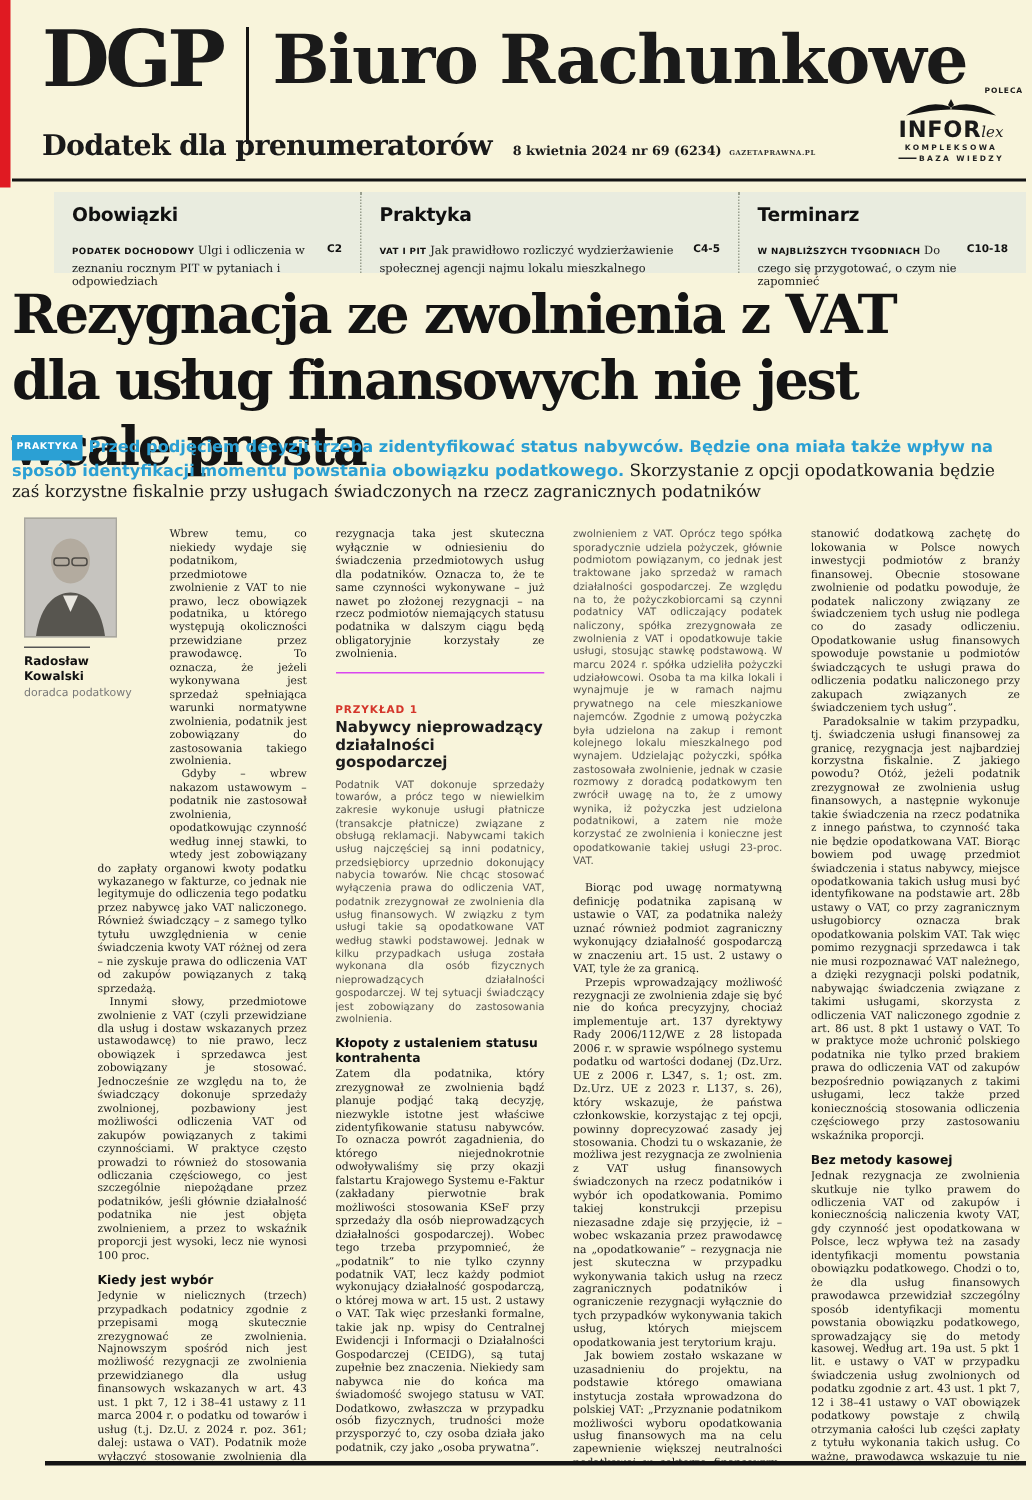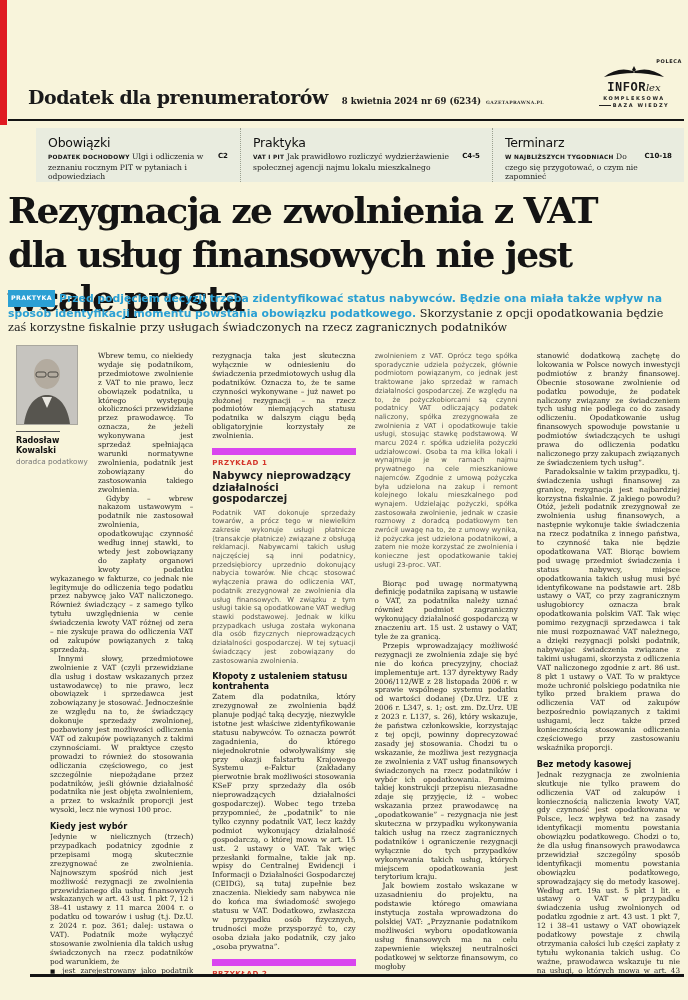--- a/index.html
+++ b/index.html
@@ -17,72 +17,77 @@
   .edition-row{position:absolute;left:28px;top:86px;display:flex;align-items:baseline;}
   .edition-sub{font-size:19px;font-weight:bold;letter-spacing:-0.5px;}
   .edition-date{font-size:8.5px;font-weight:bold;margin-left:14px;}
   .edition-site{font-size:4.5px;font-weight:bold;letter-spacing:.4px;margin-left:5px;color:#333;}
   .header-rule{position:absolute;left:8px;top:119px;width:676px;height:2px;background:#141414;}
   
   .infor{position:absolute;right:6px;top:58px;width:96px;text-align:center;font-family:"DejaVu Sans",sans-serif;}
   .poleca{font-size:5px;font-weight:bold;letter-spacing:.6px;text-align:right;margin-bottom:1px;}
   .eagle{display:block;margin:0 auto;}
   .infor-name-row{line-height:14px;}
-  .infor-name{font-size:12px;font-weight:bold;letter-spacing:.5px;font-family:Liberation Mono, monospace;}
+  .infor-name{font-size:15px;font-weight:bold;letter-spacing:.5px;}
   .infor-lex{font-family:"DejaVu Serif",serif;font-style:italic;font-size:10px;}
   .infor-tag{font-size:5px;font-weight:bold;letter-spacing:1.6px;line-height:7px;color:#222;}
   .infor-tag .dash{display:inline-block;width:12px;height:1px;background:#222;vertical-align:middle;margin-right:2px;}
   
   .nav-band{position:absolute;left:36px;top:128px;width:648px;height:54px;background:#e9ecdf;
     display:flex;font-family:"DejaVu Sans",sans-serif;}
   .nav-sec{padding:7px 12px 5px 12px;box-sizing:border-box;}
   .nav-sec + .nav-sec{border-left:1px dotted #9aa08f;}
   .nav-sec1{width:204px;} .nav-sec2{width:252px;} .nav-sec3{width:192px;}
-  .nav-title{font-size:12.5px;font-weight:normal;letter-spacing:-0.2px;margin-bottom:2px;color:#111;}
+  .nav-title{font-size:12.5px;font-weight:bold;letter-spacing:-0.2px;margin-bottom:12px;color:#111;}
   .nav-desc{font-family:"DejaVu Serif",serif;font-size:7.6px;line-height:9.6px;color:#222;margin:0;}
   .nav-kicker{font-family:"DejaVu Sans",sans-serif;font-weight:bold;font-size:5.8px;letter-spacing:.3px;color:#111;}
   .nav-ref{float:right;font-family:"DejaVu Sans",sans-serif;font-weight:bold;font-size:7px;color:#111;}
   
   .headline{position:absolute;left:8px;top:188px;width:640px;margin:0;
     font-size:36px;font-weight:bold;letter-spacing:-1.5px;line-height:44px;color:#141414;}
   .lead{position:absolute;left:8px;top:290px;width:662px;font-size:11.2px;line-height:14.6px;margin:0;}
   .lead-badge{display:inline-block;background:#2ba0d4;color:#fff;font-family:"DejaVu Sans",sans-serif;
     font-weight:bold;font-size:6.3px;letter-spacing:.4px;padding:1px 3px;vertical-align:2px;margin-right:4px;}
   .lead-highlight{color:#2ba0d4;font-weight:bold;font-family:"DejaVu Sans",sans-serif;font-size:10.8px;}
   .lead-rest{color:#1a1a1a;}
   
   .author{position:absolute;left:16px;top:345px;width:72px;}
   .author-photo{width:60px;height:78px;border:1px solid #a9a79e;display:block;background:#c9c7c2;}
   .author-rule{width:44px;height:1px;background:#555;margin:6px 0 4px 0;}
   .author-name{font-family:"DejaVu Sans",sans-serif;font-weight:bold;font-size:8px;line-height:9.5px;color:#111;}
   .author-role{font-family:"DejaVu Sans",sans-serif;font-size:7.3px;line-height:9px;color:#777;margin-top:2px;}
   
   .body-area{position:absolute;left:8px;top:352px;width:672px;height:622px;}
-  .cols{display:flex;margin-left:42px;gap:19px;height:622px;overflow:hidden;}
+  .cols{display:flex;margin-left:57px;gap:19px;height:622px;overflow:hidden;}
   .col{flex:1;overflow:hidden;text-align:justify;}
   .bp{margin:0;font-size:7.2px;line-height:8.9px;}
   .bp.ind{text-indent:8px;}
   .float-spacer{float:left;width:48px;height:214px;}
   .subhead{font-family:"DejaVu Sans",sans-serif;font-weight:bold;font-size:8.2px;margin:6px 0 2px 0;color:#111;text-align:left;}
   .bullets{list-style:none;margin:0;padding:0;}
   .bullets li{font-size:7.2px;line-height:8.9px;padding-left:9px;text-indent:-9px;margin:0;}
   .bullets li::before{content:"■ ";font-size:5.5px;color:#111;}
-  .example{border-top:7px solid #d946ef;margin:7px 0 5px 0;padding-top:4px;font-family:"DejaVu Sans",sans-serif;}
+  .example{border-top:1px solid #d946ef;margin:7px 0 5px 0;padding-top:20px;font-family:"DejaVu Sans",sans-serif;}
   .ex-label{color:#d4352a;font-weight:bold;font-size:7px;letter-spacing:.6px;margin:0 0 3px 0;text-align:left;}
   .ex-title{font-weight:bold;font-size:10px;line-height:11.5px;color:#1c1c1c;margin:0 0 4px 0;text-align:left;}
   .ex-body{font-size:6.8px;line-height:8.7px;color:#55544f;margin:0;text-align:justify;}
   .ex-cont{margin-top:0;border-top:none;padding-top:0;}
   .footer-rule{position:absolute;left:30px;top:974px;width:654px;height:2.5px;background:#141414;}
 </style>
 </head>
 <body>
 
 <div class="page">
 
   <div class="red-strip"></div>
+  <div class="masthead">
+    <div class="dgp">DGP</div>
+    <div class="mast-divider"></div>
+    <div class="mast-title">Biuro Rachunkowe</div>
+  </div>
   <div class="edition-row">
     <span class="edition-sub">Dodatek dla prenumeratorów</span>
     <span class="edition-date">8 kwietnia 2024 nr 69 (6234)</span>
     <span class="edition-site">GAZETAPRAWNA.PL</span>
   </div>
   <div class="infor">
     <div class="poleca">POLECA</div>
     <svg class="eagle" width="62" height="14" viewBox="0 0 62 14">
       <path d="M1,12 Q15,1 30,6 L31,8 Q18,8 1,12 Z" fill="#141414"></path>
       <path d="M61,12 Q47,1 32,6 L31,8 Q44,8 61,12 Z" fill="#141414"></path>

